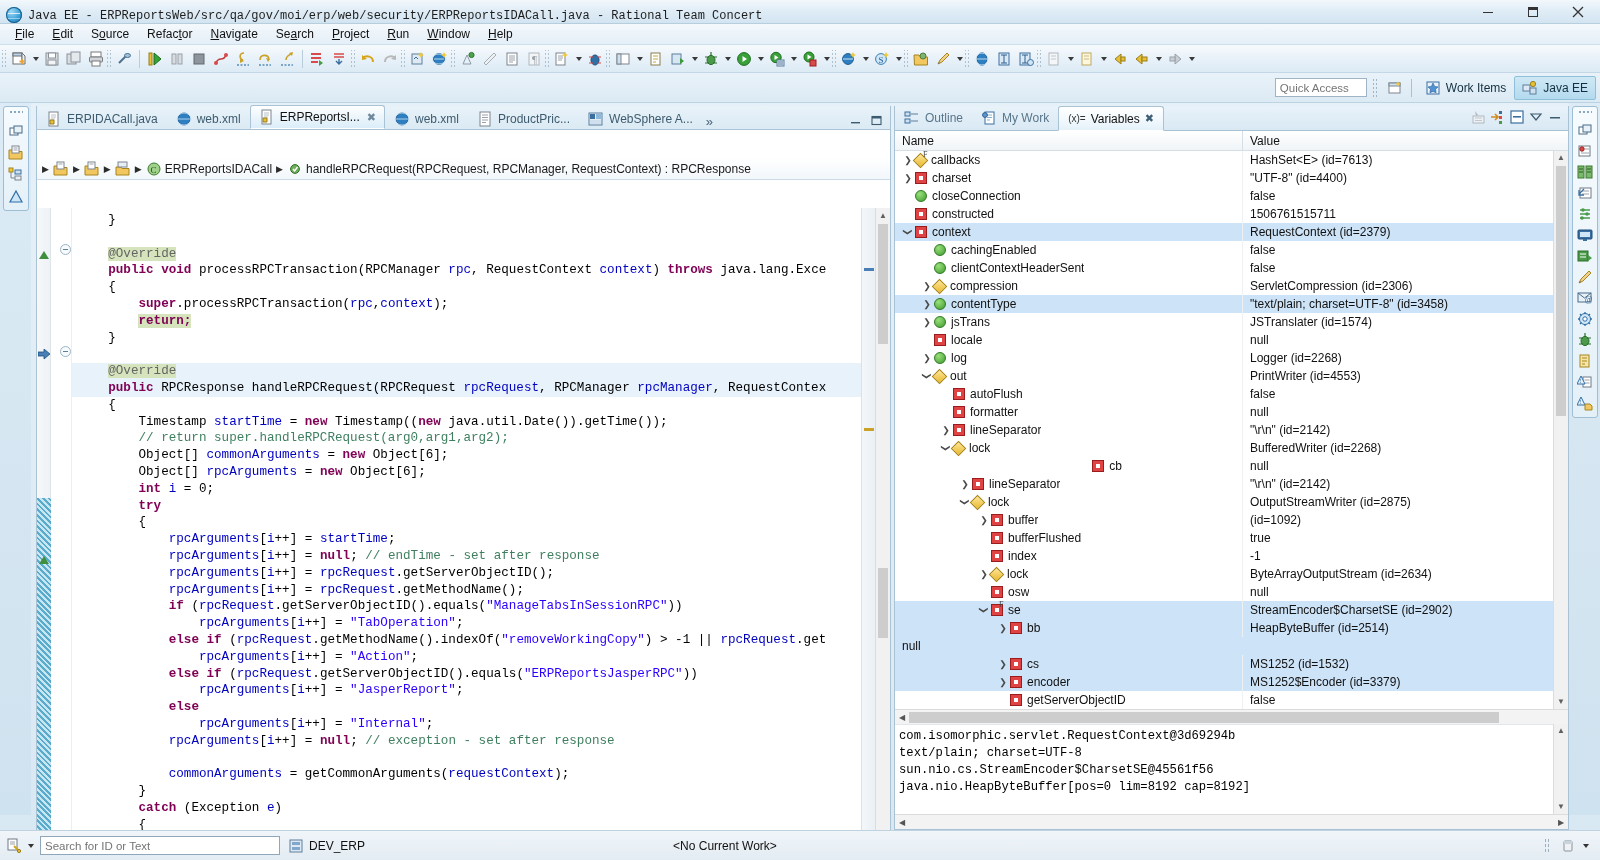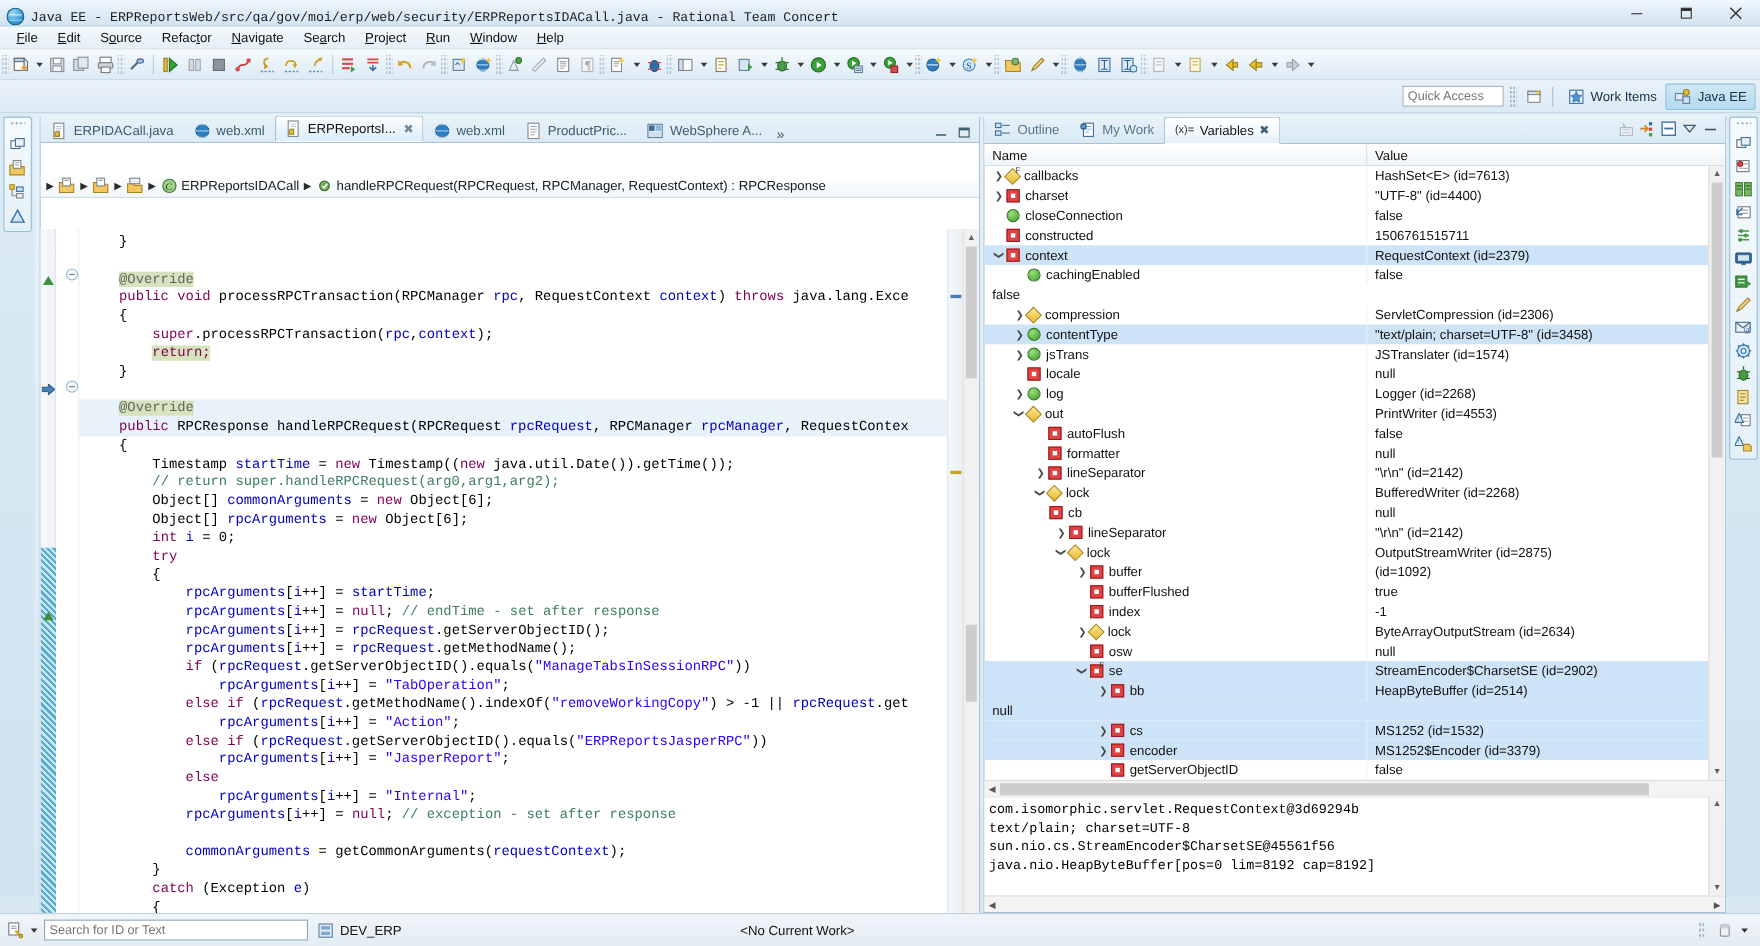--- a/index.html
+++ b/index.html
@@ -171,21 +171,21 @@
     border-right: 1px solid #dde4ea; position: relative; flex: 0 0 auto;
   }
   .chg-col { width: 7px; background: #fff; position: relative; flex: 0 0 auto; }
   .fold-col { width: 14px; background: #fff; position: relative; flex: 0 0 auto; border-right:1px solid #eceff2; }
   .code {
     flex: 1; position: relative; overflow: hidden;
     font-family: "Liberation Mono", monospace; font-size: 12.6px; line-height: 16.8px;
     padding-top: 4px; white-space: pre; color: #000;
   }
   .code .ln { height: 16.8px; padding-left: 6px; }
-  .kw { color: #7f0055; font-weight: normal; }
+  .kw { color: #7f0055; font-weight: bold; }
   .str { color: #2a00ff; }
   .cmt { color: #3f7f5f; }
   .ann { color: #646464; }
   .fld { color: #0000c0; }
   .hl-return { background: #d6e4bd; }
   .hl-line { background: #e8f2fb; }
   .fold-marker {
     position: absolute; left: 2px; width: 11px; height: 11px; border-radius: 50%;
     border: 1px solid #9ab4c6; background: #f7fbfe;
   }
@@ -992,20 +992,27 @@
                 <div class="nm" style="padding-left: 25px;">
                   <span class="twisty">&nbsp;</span>
                   <span class="vicon-wrap">
                     <span class="vicon c-green"></span>
                   </span>
                   <span class="vname">cachingEnabled</span>
                 </div>
                 <div class="val">false</div>
               </div>
               <div class="vrow">
+                <div class="nm" style="padding-left: 25px;">
+                  <span class="twisty">&nbsp;</span>
+                  <span class="vicon-wrap">
+                    <span class="vicon c-green"></span>
+                  </span>
+                  <span class="vname">clientContextHeaderSent</span>
+                </div>
                 <div class="val">false</div>
               </div>
               <div class="vrow">
                 <div class="nm" style="padding-left: 25px;">
                   <span class="twisty">❯</span>
                   <span class="vicon-wrap">
                     <span class="vicon d-yellow"></span>
                   </span>
                   <span class="vname">compression</span>
                 </div>
@@ -1095,21 +1102,21 @@
                 <div class="nm" style="padding-left: 44px;">
                   <span class="twisty" style="transform: rotate(90deg);">❯</span>
                   <span class="vicon-wrap">
                     <span class="vicon d-yellow"></span>
                   </span>
                   <span class="vname">lock</span>
                 </div>
                 <div class="val">BufferedWriter  (id=2268)</div>
               </div>
               <div class="vrow">
-                <div class="nm" style="padding-left: 45px;">
+                <div class="nm" style="padding-left: 63px; justify-content: center;">
                   <span class="twisty">&nbsp;</span>
                   <span class="vicon-wrap">
                     <span class="vicon f-red"></span>
                   </span>
                   <span class="vname">cb</span>
                 </div>
                 <div class="val">null</div>
               </div>
               <div class="vrow">
                 <div class="nm" style="padding-left: 63px;">

